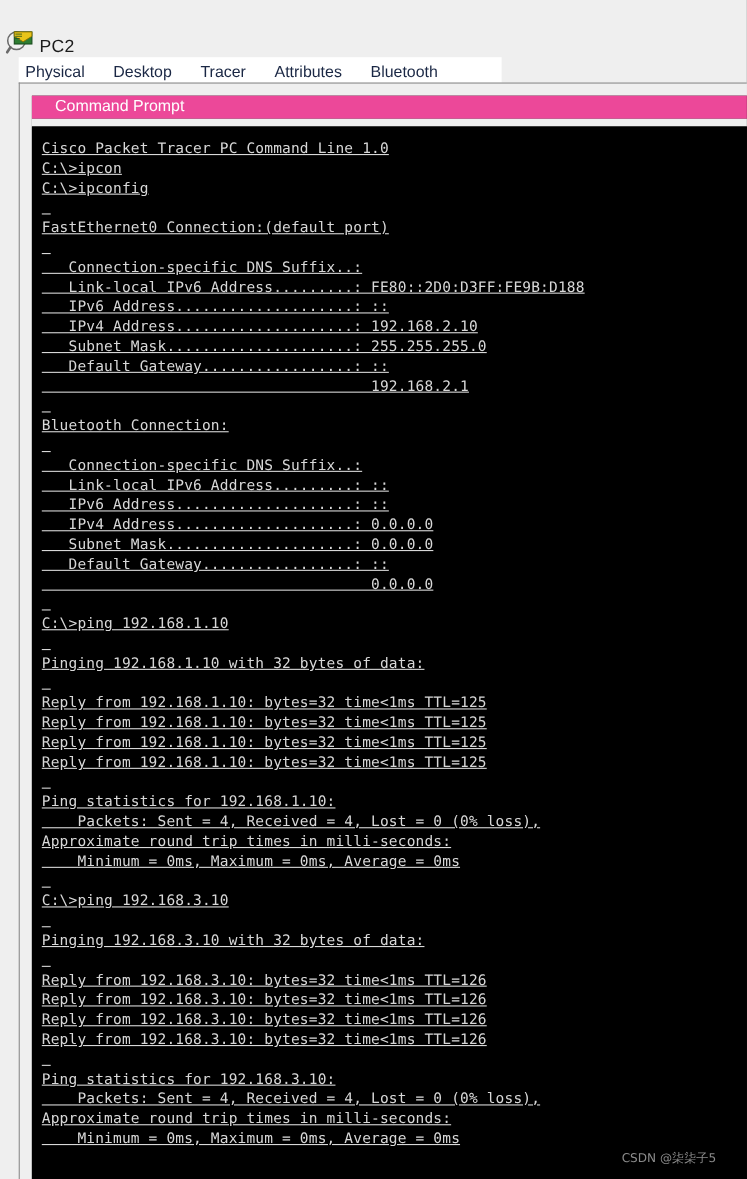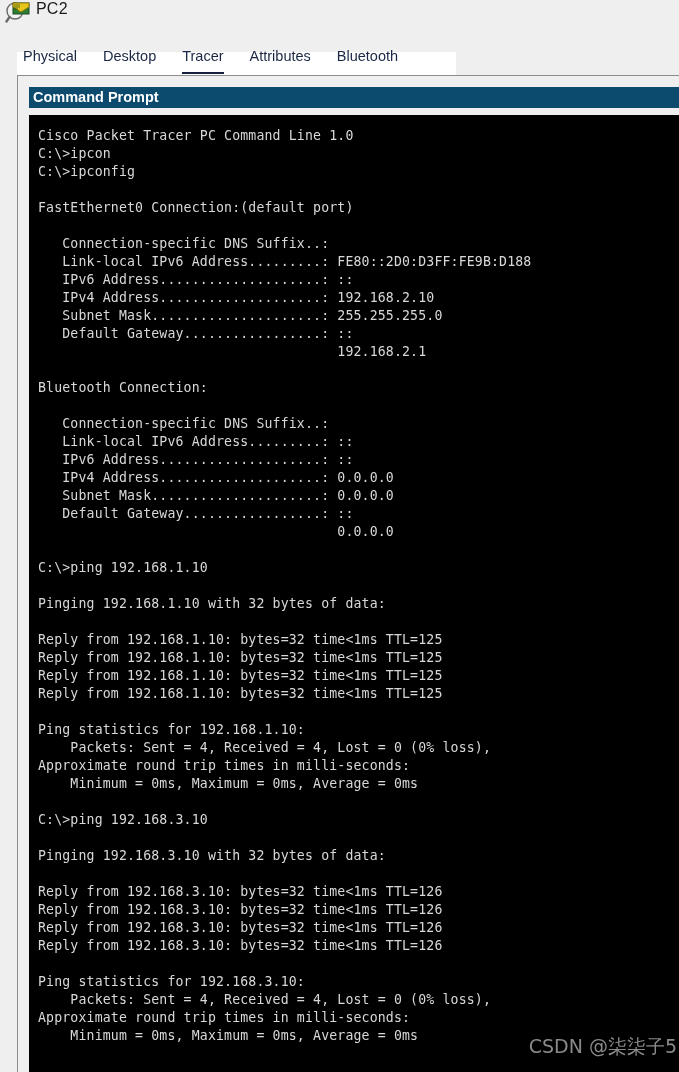--- a/index.html
+++ b/index.html
@@ -12,21 +12,21 @@
     background: #efefef;
     font-family: "Liberation Sans", sans-serif;
     overflow: hidden;
     position: relative;
   }
 
   
   #window-titlebar {
     height: 52px;
     display: flex;
-    align-items: flex-start;
+    align-items: flex-end;
     padding-left: 5px;
     box-sizing: border-box;
   }
   #device-icon {
     width: 26px;
     height: 26px;
     position: relative;
     flex: 0 0 auto;
   }
   #device-icon svg { display: block; }
@@ -50,21 +50,21 @@
     height: 38px;
     background: #ffffff;
     display: flex;
     align-items: flex-end;
     box-sizing: border-box;
   }
   .tab {
     font-size: 14.5px;
     color: #1a2744;
     padding: 0 0 7px 0;
-    margin: 16px 13px;
+    margin: 6px 13px;
     cursor: default;
     white-space: nowrap;
     border-bottom: 2px solid transparent;
     line-height: 1.1;
   }
   .tab:first-child { margin-left: 6px; }
   .tab.active {
     border-bottom: 2px solid #16223d;
   }
 
@@ -83,29 +83,28 @@
   }
   #cmd-window {
     width: 651px;
     height: 986px;
     background: #000000;
     position: relative;
     box-sizing: border-box;
   }
   #cmd-titlebar {
     height: 21px;
-    background: #0c4a6e;
+    background: #ec4899;
     color: #ffffff;
     font-size: 14.5px;
     line-height: 21px;
-    padding-left: 4px;
+    padding-left: 21px;
     box-sizing: border-box;
     white-space: nowrap;
     overflow: hidden;
-    font-weight: bold;
   }
   #cmd-gap {
     height: 7px;
     background: #efefef;
   }
   #cmd-screen {
     background: #000000;
     color: #d8d8d8;
     font-family: "DejaVu Sans Mono", "Liberation Mono", monospace;
     font-size: 13.2px;
@@ -113,29 +112,30 @@
     padding: 12px 0 0 9px;
     box-sizing: border-box;
     height: 958px;
     overflow: hidden;
     white-space: pre;
     letter-spacing: 0.15px;
   }
   #cmd-screen .line {
     height: 18px;
     white-space: pre;
+    text-decoration: underline;
   }
 
   
   #watermark {
     position: absolute;
-    right: 2px;
+    right: 28px;
     bottom: 12px;
     color: #8a8a8a;
-    font-size: 19px;
+    font-size: 11px;
     font-family: "DejaVu Sans", sans-serif;
     white-space: nowrap;
     pointer-events: none;
     margin-left: 40px;
   }
 </style>
 </head>
 <body>
 
 <div id="window-titlebar">

